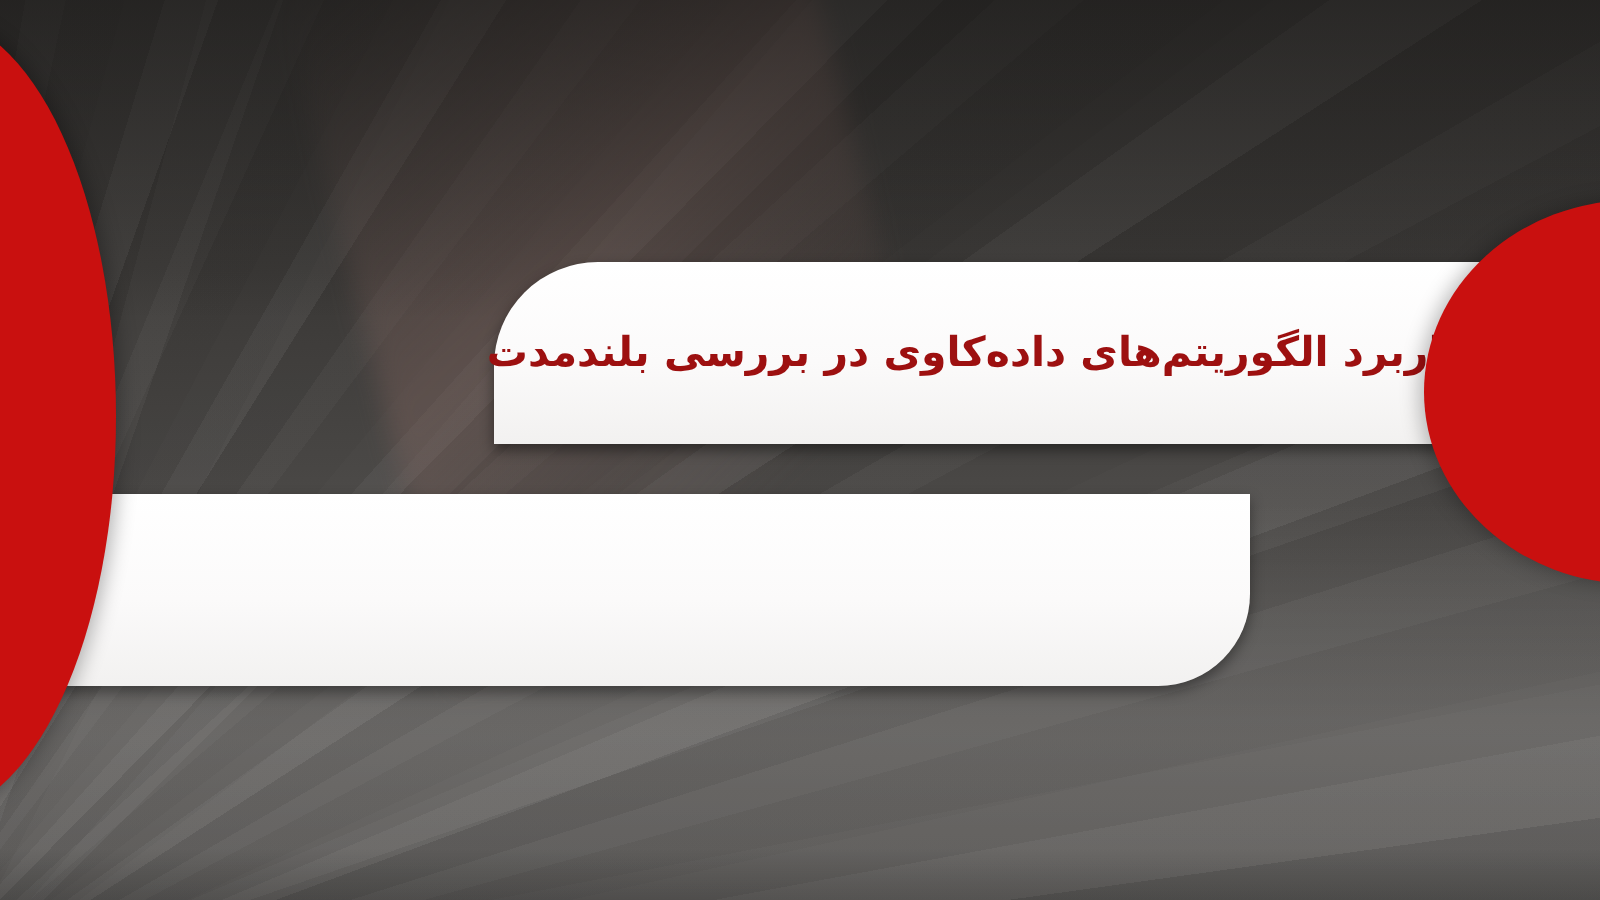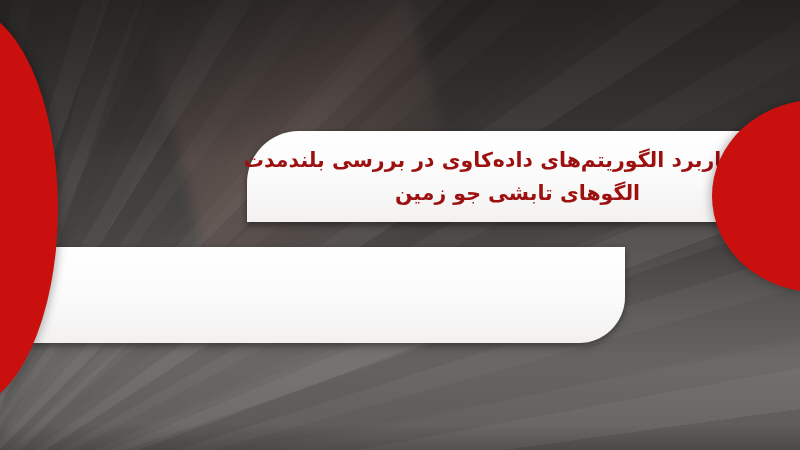--- a/index.html
+++ b/index.html
@@ -172,19 +172,18 @@
   <div class="bg-topdark"></div>
   <div class="bg-lowerlight"></div>
   <div class="bg-bottomshade"></div>
 
   <div class="panel panel-subtitle"></div>
   <div class="subtitle-text"></div>
 
   <div class="panel panel-title"></div>
   <div class="title-text">
     <span class="title-line">کامل کاربرد الگوریتم‌های داده‌کاوی در بررسی بلندمدت</span>
-    <span class="title-line">الگوهای تابشی جو زمین</span>
   </div>
 
   <div class="ellipse ellipse-right"></div>
   <div class="ellipse ellipse-left"></div>
 
 </div>
 
 </body></html>

